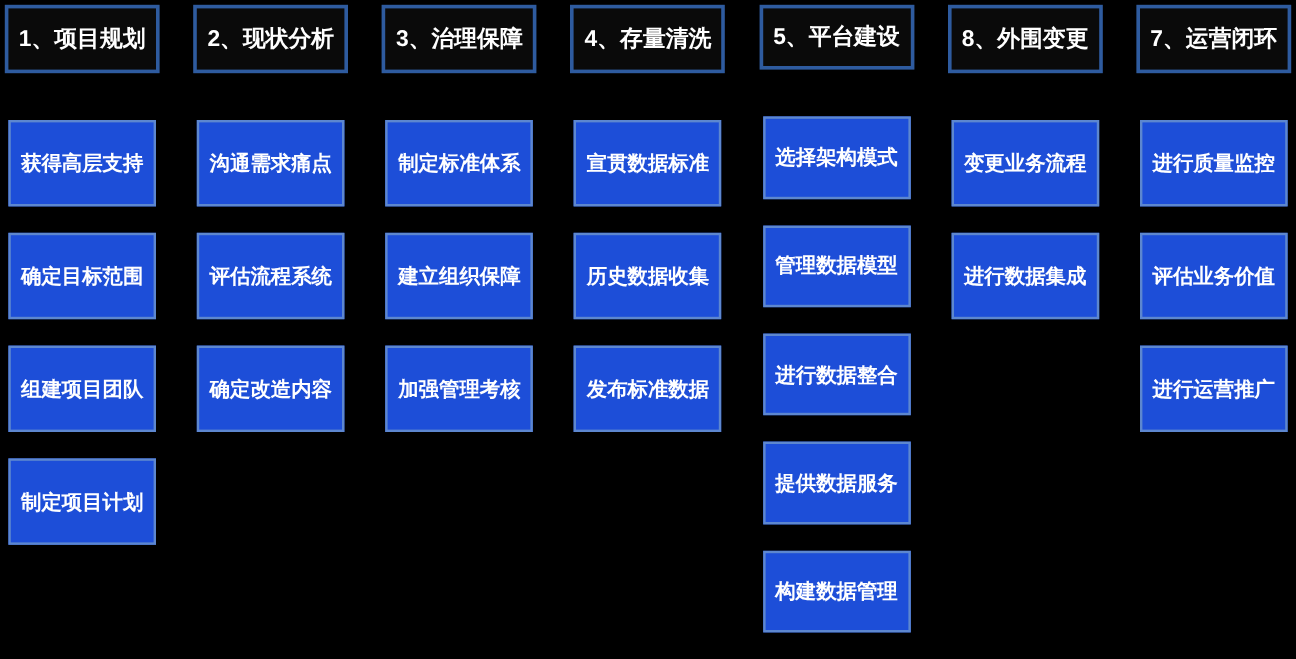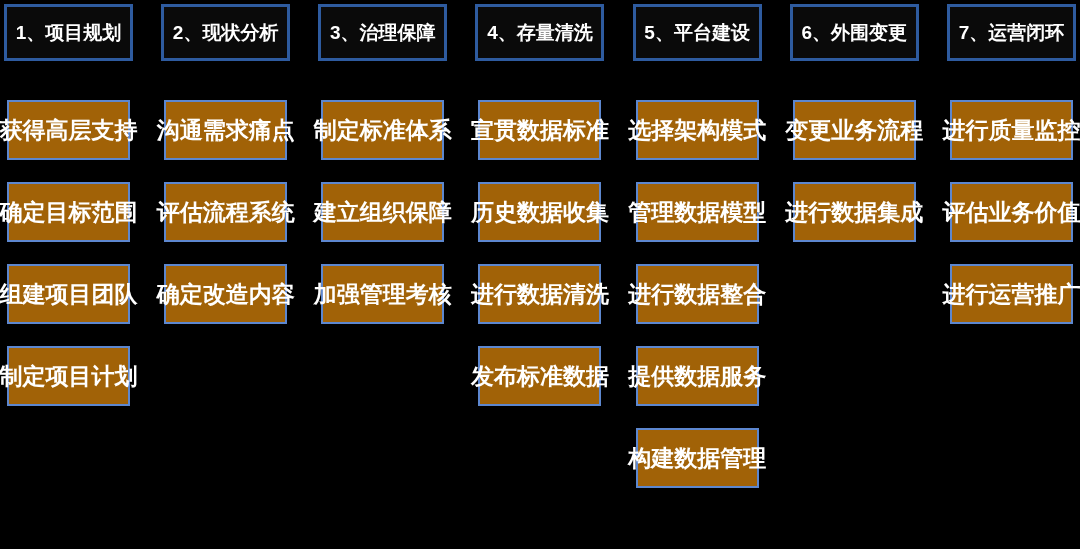--- a/index.html
+++ b/index.html
@@ -34,28 +34,28 @@
     font-weight: 700;
     font-size: 19px;
     line-height: 1;
     display: flex;
     align-items: center;
     justify-content: center;
     white-space: nowrap;
     margin-bottom: 39px;
   }
   .step {
-    height: 60px;
+    height: 72px;
     box-sizing: border-box;
     margin: 0 3px 22px 3px;
-    background: #a16207;
+    background: #1d4ed8;
     border: 2px solid #5d87cf;
     color: #ffffff;
     font-weight: 700;
-    font-size: 23px;
+    font-size: 17px;
     line-height: 1;
     display: flex;
     align-items: center;
     justify-content: center;
     white-space: nowrap;
   }
 </style>
 </head>
 <body>
 
@@ -80,35 +80,34 @@
     <div class="stage-header">3、治理保障</div>
     <div class="step">制定标准体系</div>
     <div class="step">建立组织保障</div>
     <div class="step">加强管理考核</div>
   </div>
 
   <div class="column">
     <div class="stage-header">4、存量清洗</div>
     <div class="step">宣贯数据标准</div>
     <div class="step">历史数据收集</div>
-    <div class="step">进行数据清洗</div>
     <div class="step">发布标准数据</div>
   </div>
 
   <div class="column">
     <div class="stage-header">5、平台建设</div>
     <div class="step">选择架构模式</div>
     <div class="step">管理数据模型</div>
     <div class="step">进行数据整合</div>
     <div class="step">提供数据服务</div>
     <div class="step">构建数据管理</div>
   </div>
 
   <div class="column">
-    <div class="stage-header">6、外围变更</div>
+    <div class="stage-header">8、外围变更</div>
     <div class="step">变更业务流程</div>
     <div class="step">进行数据集成</div>
   </div>
 
   <div class="column">
     <div class="stage-header">7、运营闭环</div>
     <div class="step">进行质量监控</div>
     <div class="step">评估业务价值</div>
     <div class="step">进行运营推广</div>
   </div>

